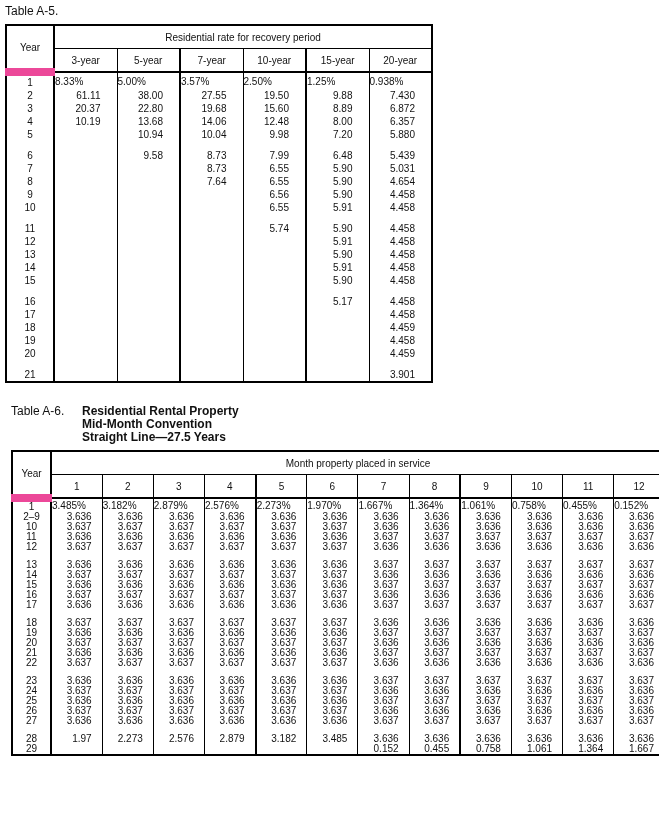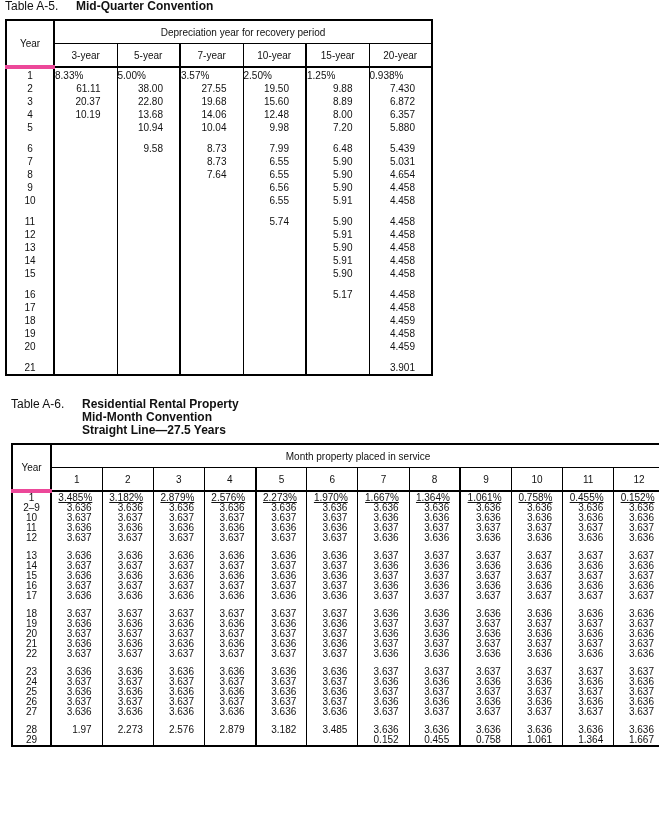--- a/index.html
+++ b/index.html
@@ -1,73 +1,72 @@
 <!DOCTYPE html>
 <html><head>
 <meta charset="utf-8">
 <style>
   html,body{margin:0;padding:0;}
   body{
     width:659px;height:831px;background:#ffffff;overflow:hidden;
     font-family:"Liberation Sans",sans-serif;color:#111111;
   }
   .tbl-block{margin-left:5px;}
-  .tbl-block.first{border-radius:15px;}
+  .tbl-block.first{padding-top:5px;border-radius:15px;}
   .tbl-block.second{margin-top:22px;margin-left:11px;}
 
   .caption{display:flex;align-items:flex-start;font-size:12px;line-height:13px;margin-bottom:6px;}
   .cap-label{width:71px;flex:none;}
   .cap-titles{font-weight:bold;}
 
   table.grid{border-collapse:collapse;table-layout:fixed;border:2px solid #000;}
   .grid th,.grid td{padding:0;font-size:10px;font-weight:normal;white-space:nowrap;overflow:hidden;}
 
   .a5{width:428px;}
   .a6{width:655px;}
   .a5 col.colyear{width:48px;}
   .a6 col.colyear{width:39px;}
 
-  .yearhead{border-bottom:4px solid #ec4899;}
+  .yearhead{border-bottom:8px solid #ec4899;}
   .spanhead{text-align:center;border-bottom:1px solid #000;height:22px;}
   th.colhead{border-bottom:2px solid #000;height:22px;}
 
   .bl1{border-left:1px solid #000;}
   .bl2{border-left:2px solid #000;}
 
   td.year{text-align:center;}
   .a5 td{height:13px;line-height:13px;}
   .a6 td{height:10px;line-height:10px;}
   .a5 tr.spacer td,.a6 tr.spacer td{height:8px;}
 
   .a5 td.num{text-align:right;padding-right:16px;}
   .a5 td.pct{text-align:left;padding-right:8px;}
   .a6 td.num{text-align:right;padding-right:10px;}
-  .a6 td.pct{text-align:center;padding-right:3px;text-decoration:underline;}
+  .a6 td.pct{text-align:left;padding-right:3px;}
 </style>
 </head>
 <body>
 
 <div>
 
   <div class="tbl-block first">
     <div class="caption">
       <span class="cap-label">Table A-5.</span>
       <div class="cap-titles">
-        <div>Mid-Quarter Convention</div>
       </div>
     </div>
     <table class="grid a5">
       <colgroup>
           <col class="colyear">
           <col span="6">
         </colgroup>
       <thead>
         <tr>
           <th class="yearhead" rowspan="2">Year</th>
-          <th class="spanhead bl2" colspan="6">Depreciation year for recovery period</th>
+          <th class="spanhead bl2" colspan="6">Residential rate for recovery period</th>
         </tr>
         <tr>
             <th class="colhead bl2">3-year</th>
             <th class="colhead bl1">5-year</th>
             <th class="colhead bl2">7-year</th>
             <th class="colhead bl1">10-year</th>
             <th class="colhead bl2">15-year</th>
             <th class="colhead bl1">20-year</th>
           </tr>
       </thead>

